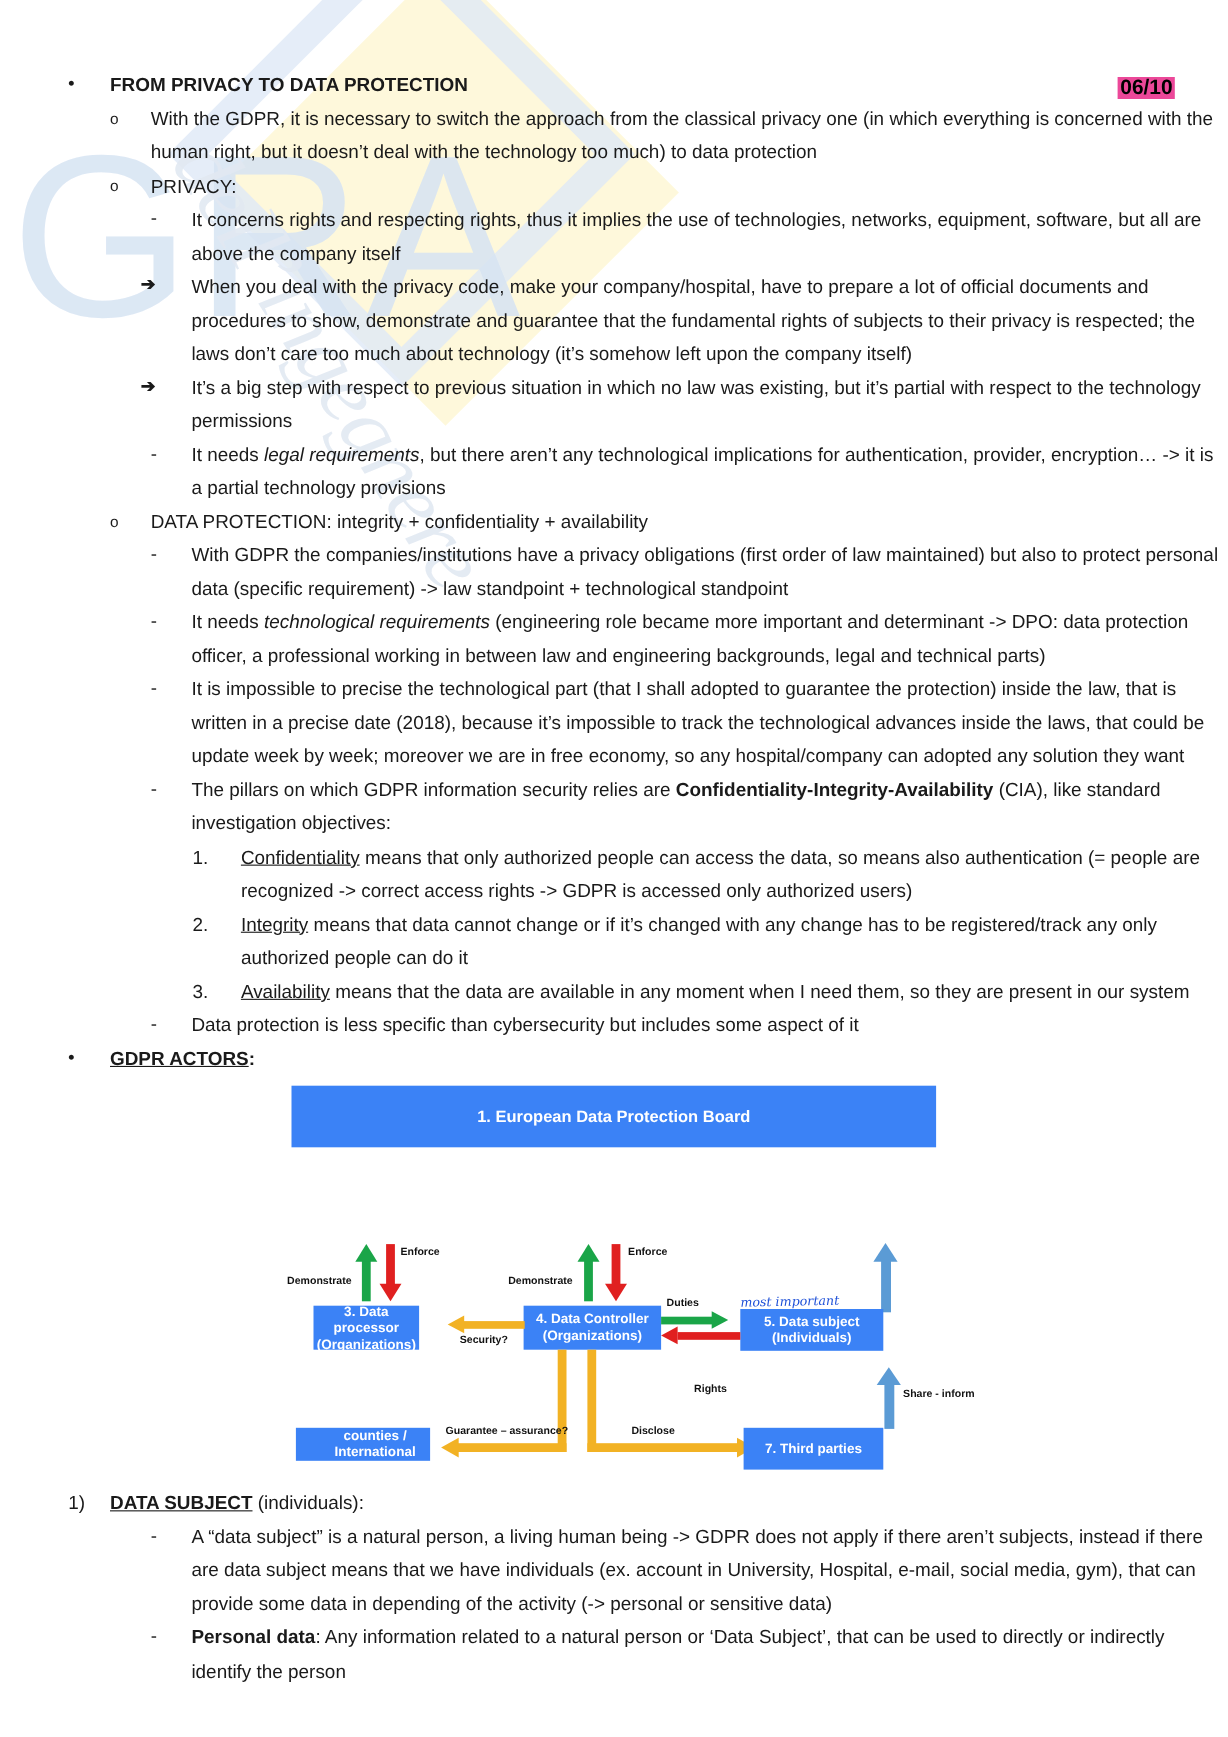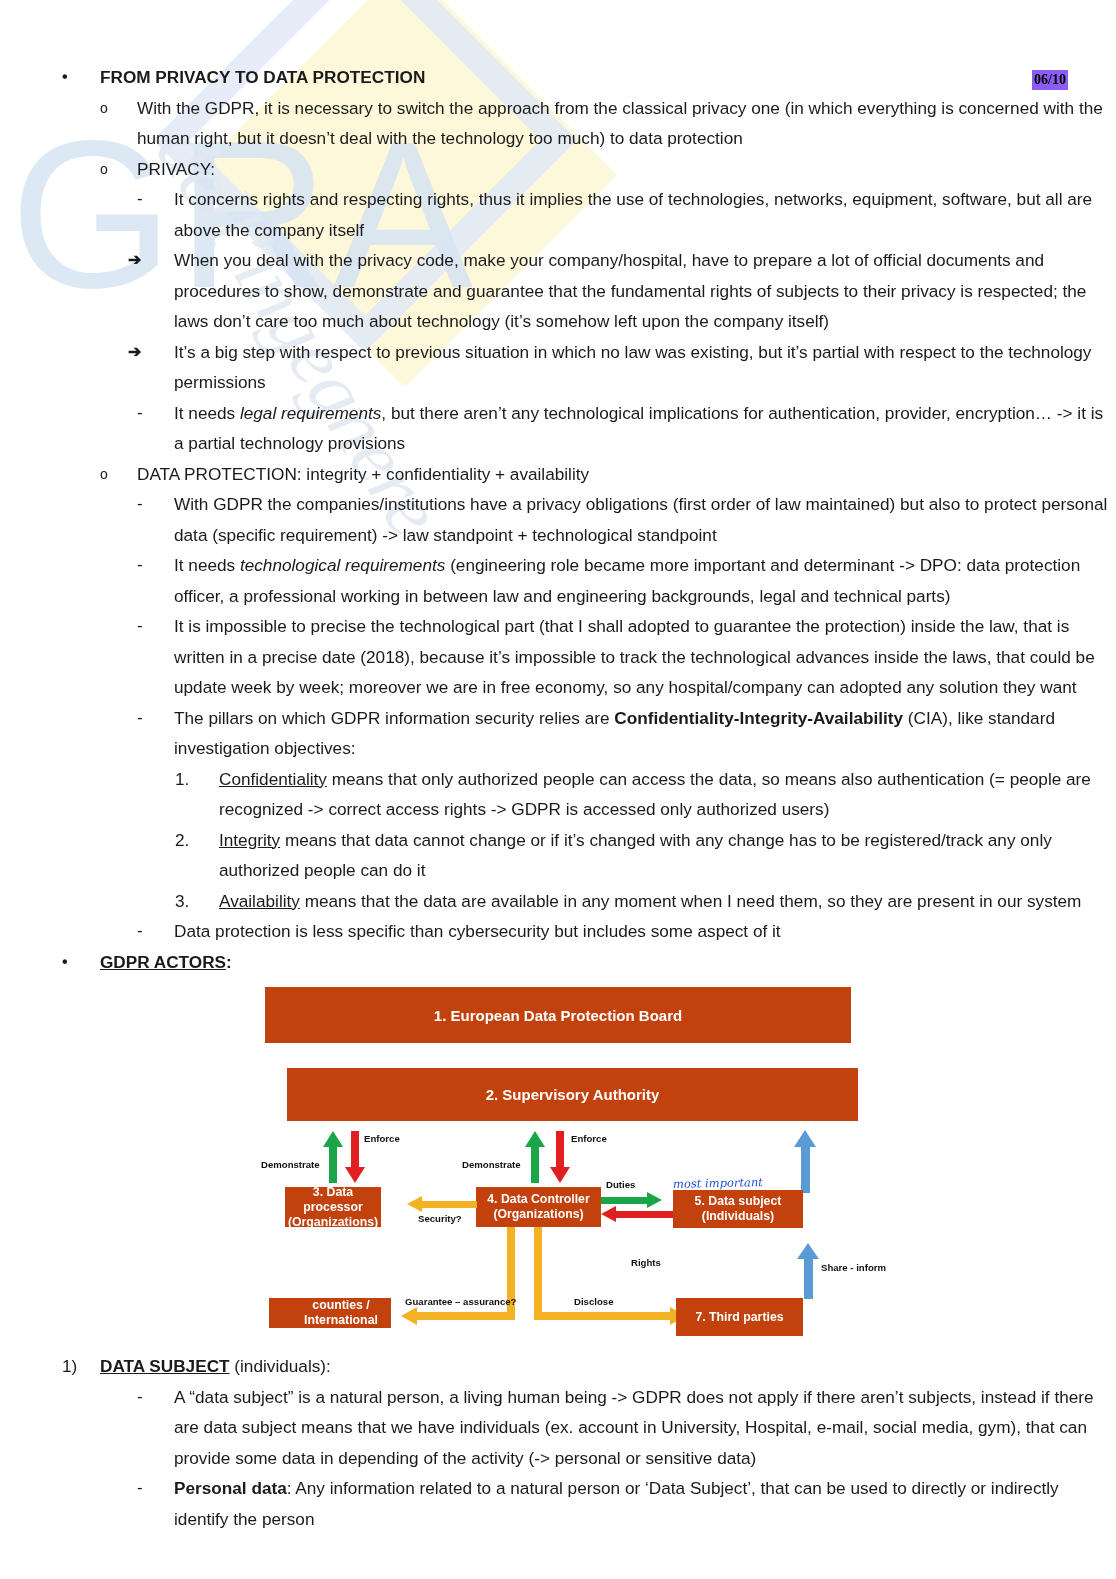--- a/index.html
+++ b/index.html
@@ -75,27 +75,26 @@
   
   .content {
     position: relative;
     z-index: 2;
   }
 
   .pagenum {
     position: absolute;
     right: 48px;
     top: 70px;
-    font-size: 14px;
+    font-size: 19px;
     font-weight: bold;
     color: #000;
-    background: #8b5cf6;
+    background: #ec4899;
     padding: 0 2px;
     line-height: 20px;
-    font-family: Liberation Serif, serif;
   }
 
   .li {
     position: relative;
     font-size: 17.2px;
     line-height: 30.5px;
     color: #1a1a1a;
     margin: 0;
   }
   .bullet-mark {
@@ -138,21 +137,21 @@
   
   .diagram {
     position: relative;
     width: 614px;
     height: 360px;
     margin: 8px 0 0 261px;
     background: #ffffff;
   }
   .dbox {
     position: absolute;
-    background: #c2410c;
+    background: #3b82f6;
     color: #ffffff;
     font-size: 12.3px;
     font-weight: bold;
     display: flex;
     align-items: center;
     justify-content: center;
     text-align: center;
     line-height: 15px;
     box-sizing: border-box;
     padding: 2px;
@@ -264,23 +263,20 @@
           <span class="li-body"><span class="b u">GDPR ACTORS</span><span class="b">:</span></span>
         </div>
       </div>
 
     <div class="diagram">
 
       <div class="dbox big" style="left:4px; top:2px; width:586px; height:56px;">
         <span>1. European Data Protection Board</span>
       </div>
 
-      <div class="dbox big" style="left:26px; top:83px; width:571px; height:53px;">
-        <span>2. Supervisory Authority</span>
-      </div>
 
       <div class="vbar" style="left:68px; top:160px; width:8px; height:38px; background:#1aa548;"></div>
       <div class="vbar" style="left:62px; top:146px; width:0; height:0; border-left:10px solid transparent; border-right:10px solid transparent; border-bottom:16px solid #1aa548;"></div>
 
       <div class="vbar" style="left:90px; top:146px; width:8px; height:38px; background:#e02020;"></div>
       <div class="vbar" style="left:84px; top:182px; width:0; height:0; border-left:10px solid transparent; border-right:10px solid transparent; border-top:16px solid #e02020;"></div>
 
       <div class="arrow-label" style="left:103px; top:148px;">Enforce</div>
       <div class="arrow-label" style="left:0px; top:174px;">Demonstrate</div>
 

